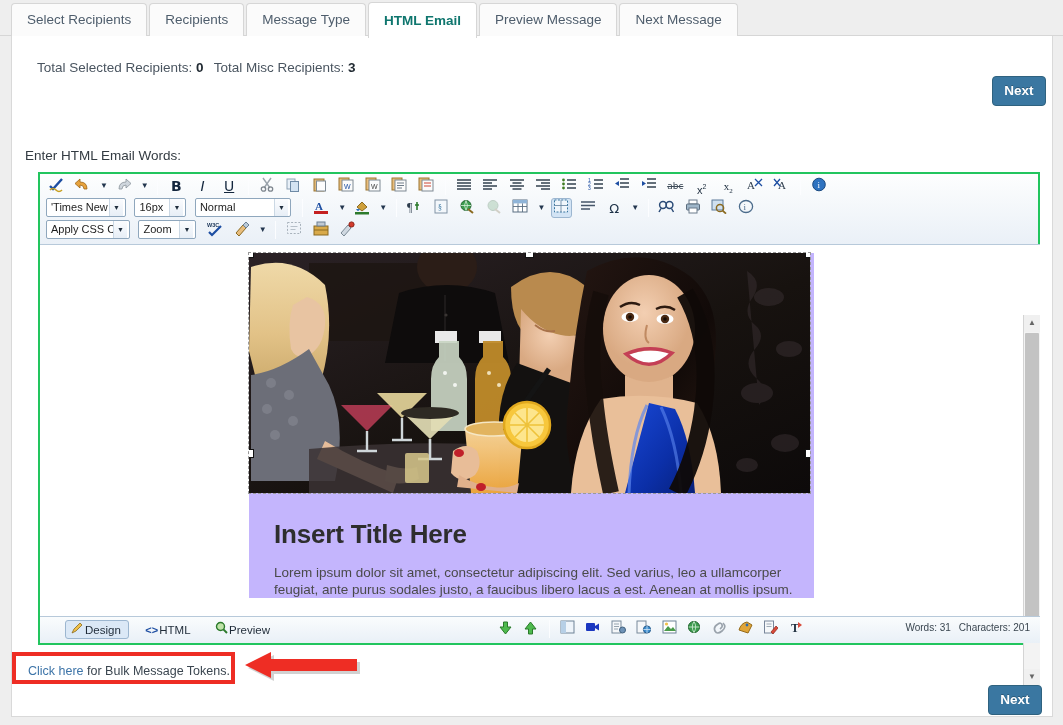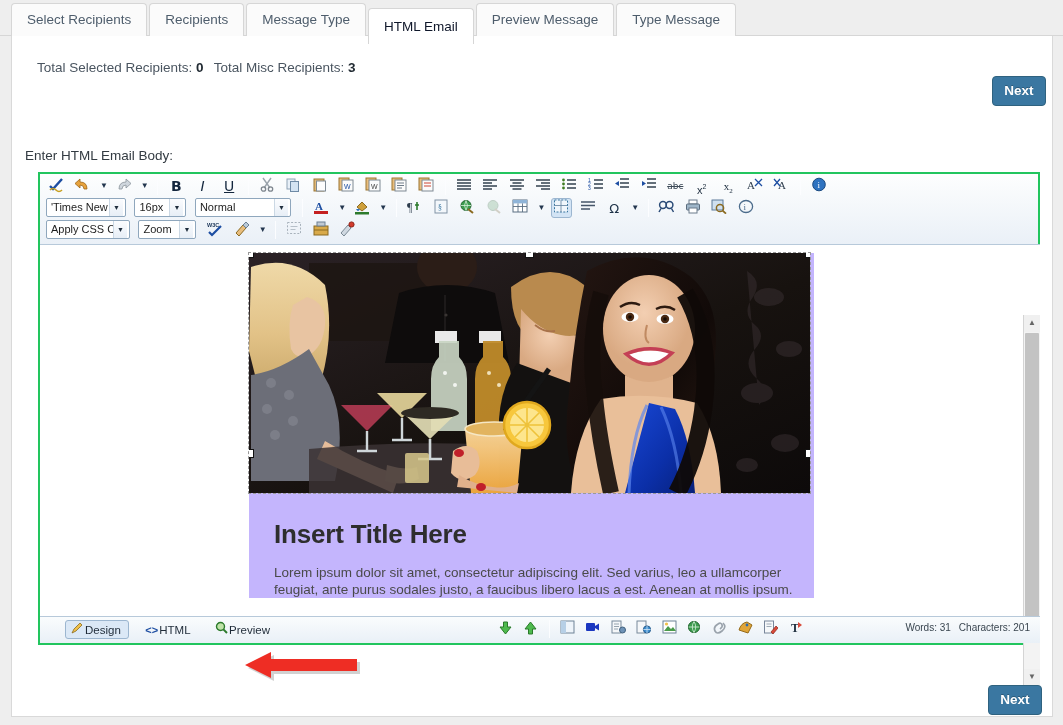--- a/index.html
+++ b/index.html
@@ -30,24 +30,24 @@
     border: 1px solid #d6d6d6;
     border-bottom: none;
     border-radius: 4px 4px 0 0;
     vertical-align: top;
     cursor: pointer;
     position: relative;
   }
   .tab + .tab { margin-left: 2px; }
   .tab.active {
     background: #ffffff;
-    color: #0f172a;
-    font-weight: normal;
+    color: #0f766e;
+    font-weight: bold;
     height: 36px;
-    margin-top: 8px;
+    margin-top: 2px;
     line-height: 36px;
     z-index: 3;
   }
 
   
   .panel {
     position: absolute; left: 11px; top: 36px;
     width: 1042px; height: 681px;
     background: #ffffff;
     border: 1px solid #d9d9d9;
@@ -213,38 +213,38 @@
   .tokenbox .rest { color:#3b4650; }
 
   .arrow { position:absolute; left:245px; top:652px; width:118px; height:34px; }
 </style>
 </head>
 <body>
 
 <div id="app">
 
   <div class="tabstrip">
-    <div class="tab"><span>Select Recipients</span></div><div class="tab"><span>Recipients</span></div><div class="tab"><span>Message Type</span></div><div class="tab active"><span>HTML Email</span></div><div class="tab"><span>Preview Message</span></div><div class="tab"><span>Type Message</span></div>
+    <div class="tab"><span>Select Recipients</span></div><div class="tab"><span>Recipients</span></div><div class="tab"><span>Message Type</span></div><div class="tab active"><span>HTML Email</span></div><div class="tab"><span>Preview Message</span></div><div class="tab"><span>Next Message</span></div>
   </div>
 
   <div class="pagebg-left"></div>
   <div class="pagebg-right"></div>
   <div class="pagebg-bottom"></div>
 
   <div class="panel"></div>
 
   <div class="recip-line">
     <span>Total Selected Recipients:</span>
     <b>0</b><span class="recip-gap"></span><span>Total Misc Recipients:</span>
     <b>3</b>
   </div>
 
   <div class="btn-next" id="next-top">Next</div>
 
-  <div class="body-label">Enter HTML Email Body:</div>
+  <div class="body-label">Enter HTML Email Words:</div>
 
   <div class="editor">
 
     <div class="tb-rows">
 
       <div class="tb-row">
         <span class="ic">
           <svg width="17" height="16" viewBox="0 0 17 16">
               <path d="M2 9 L5 12 L14 2" stroke="#1d4ea2" stroke-width="2.4" fill="none"></path>
               <path d="M2 13 q3 -3 6 0 q3 3 6 0" stroke="#c8a020" stroke-width="1.6" fill="none"></path>
@@ -793,20 +793,23 @@
       </span>
 
       <span class="sb-right">
         <span>Words:</span>
         <span>31</span><span class="gap"></span><span>Characters:</span>
         <span>201</span>
       </span>
     </div>
   </div>
 
+  <div class="tokenbox">
+    <div class="txt"><a class="lnk" href="#">Click here</a><span class="rest"> for Bulk Message Tokens.</span></div>
+  </div>
 
   <div class="arrow">
     <svg width="118" height="34" viewBox="0 0 118 34">
       <g transform="translate(3,3)" fill="#9a9a9a" opacity=".45">
         <path d="M0 13 L26 0 L26 7 L112 7 L112 19 L26 19 L26 26 Z"></path>
       </g>
       <path d="M0 13 L26 0 L26 7 L112 7 L112 19 L26 19 L26 26 Z" fill="#ee2d24"></path>
     </svg>
   </div>
 

